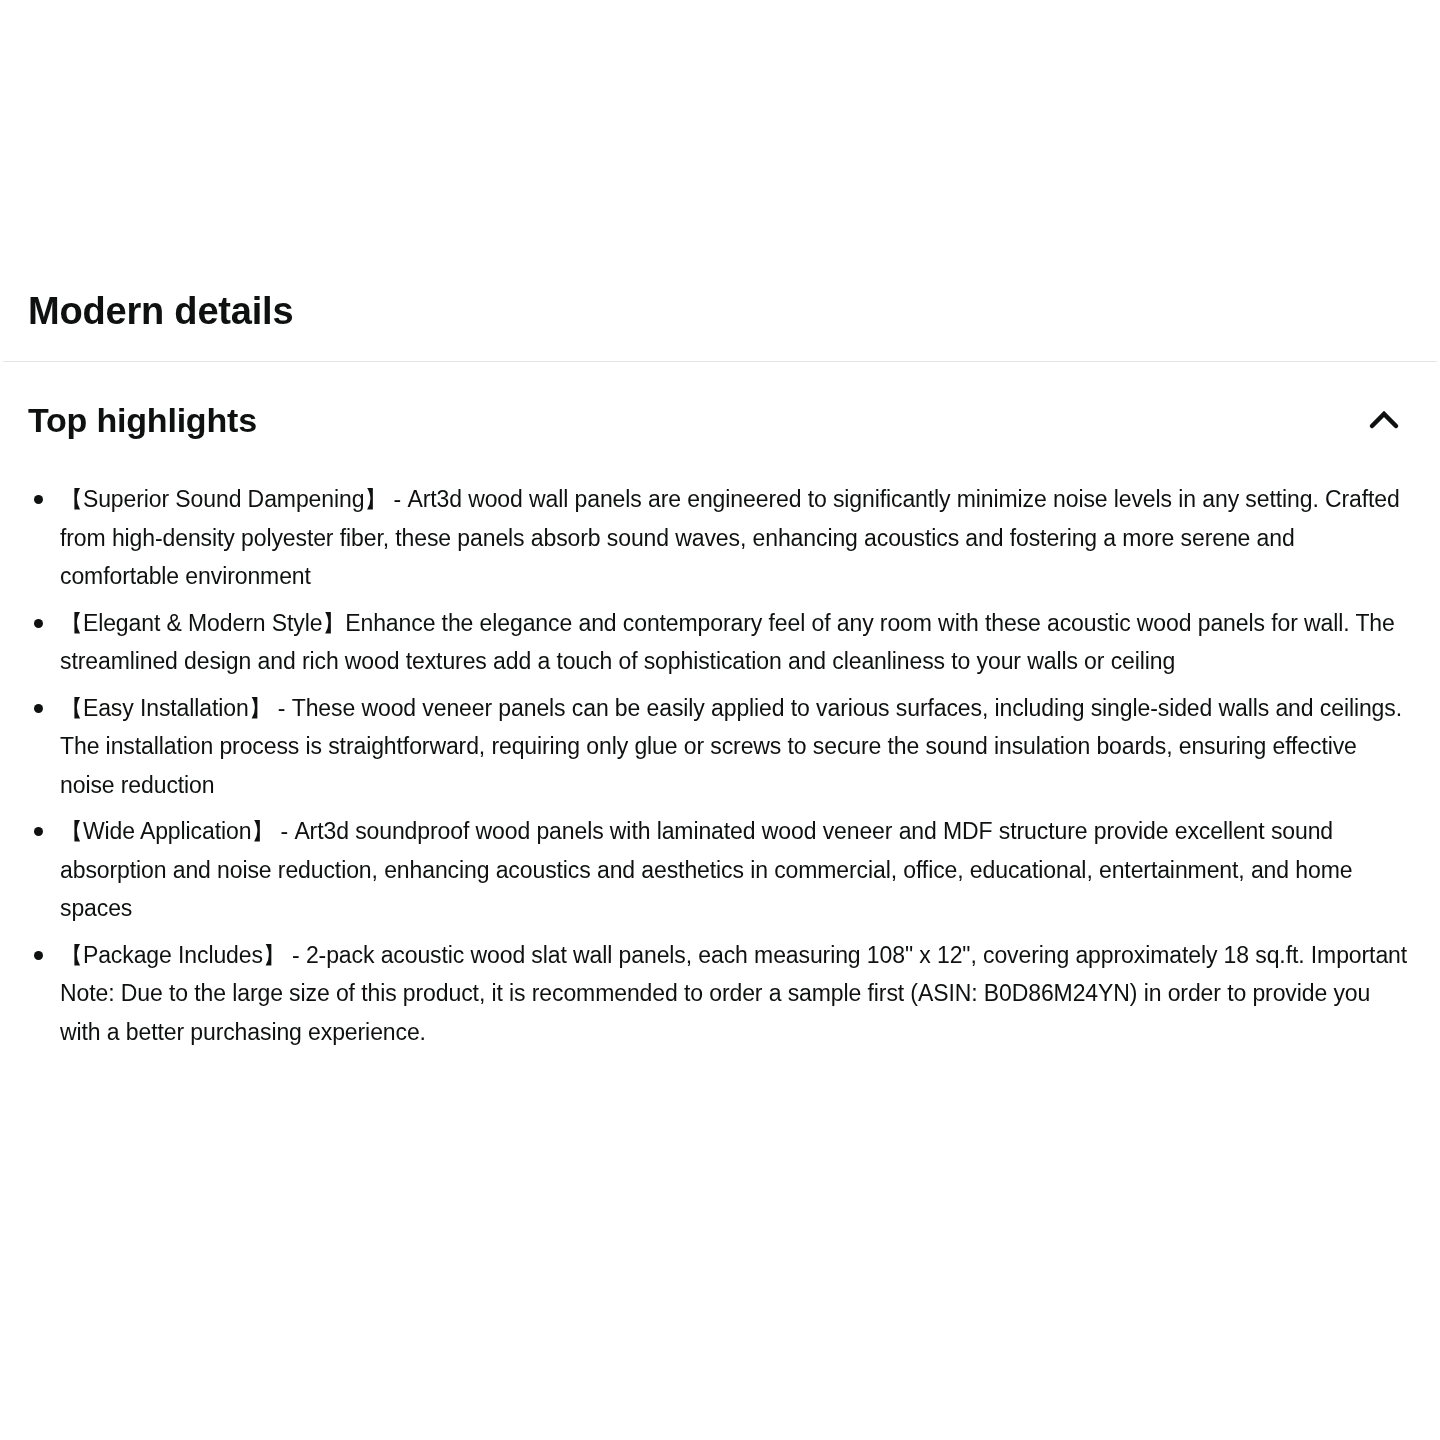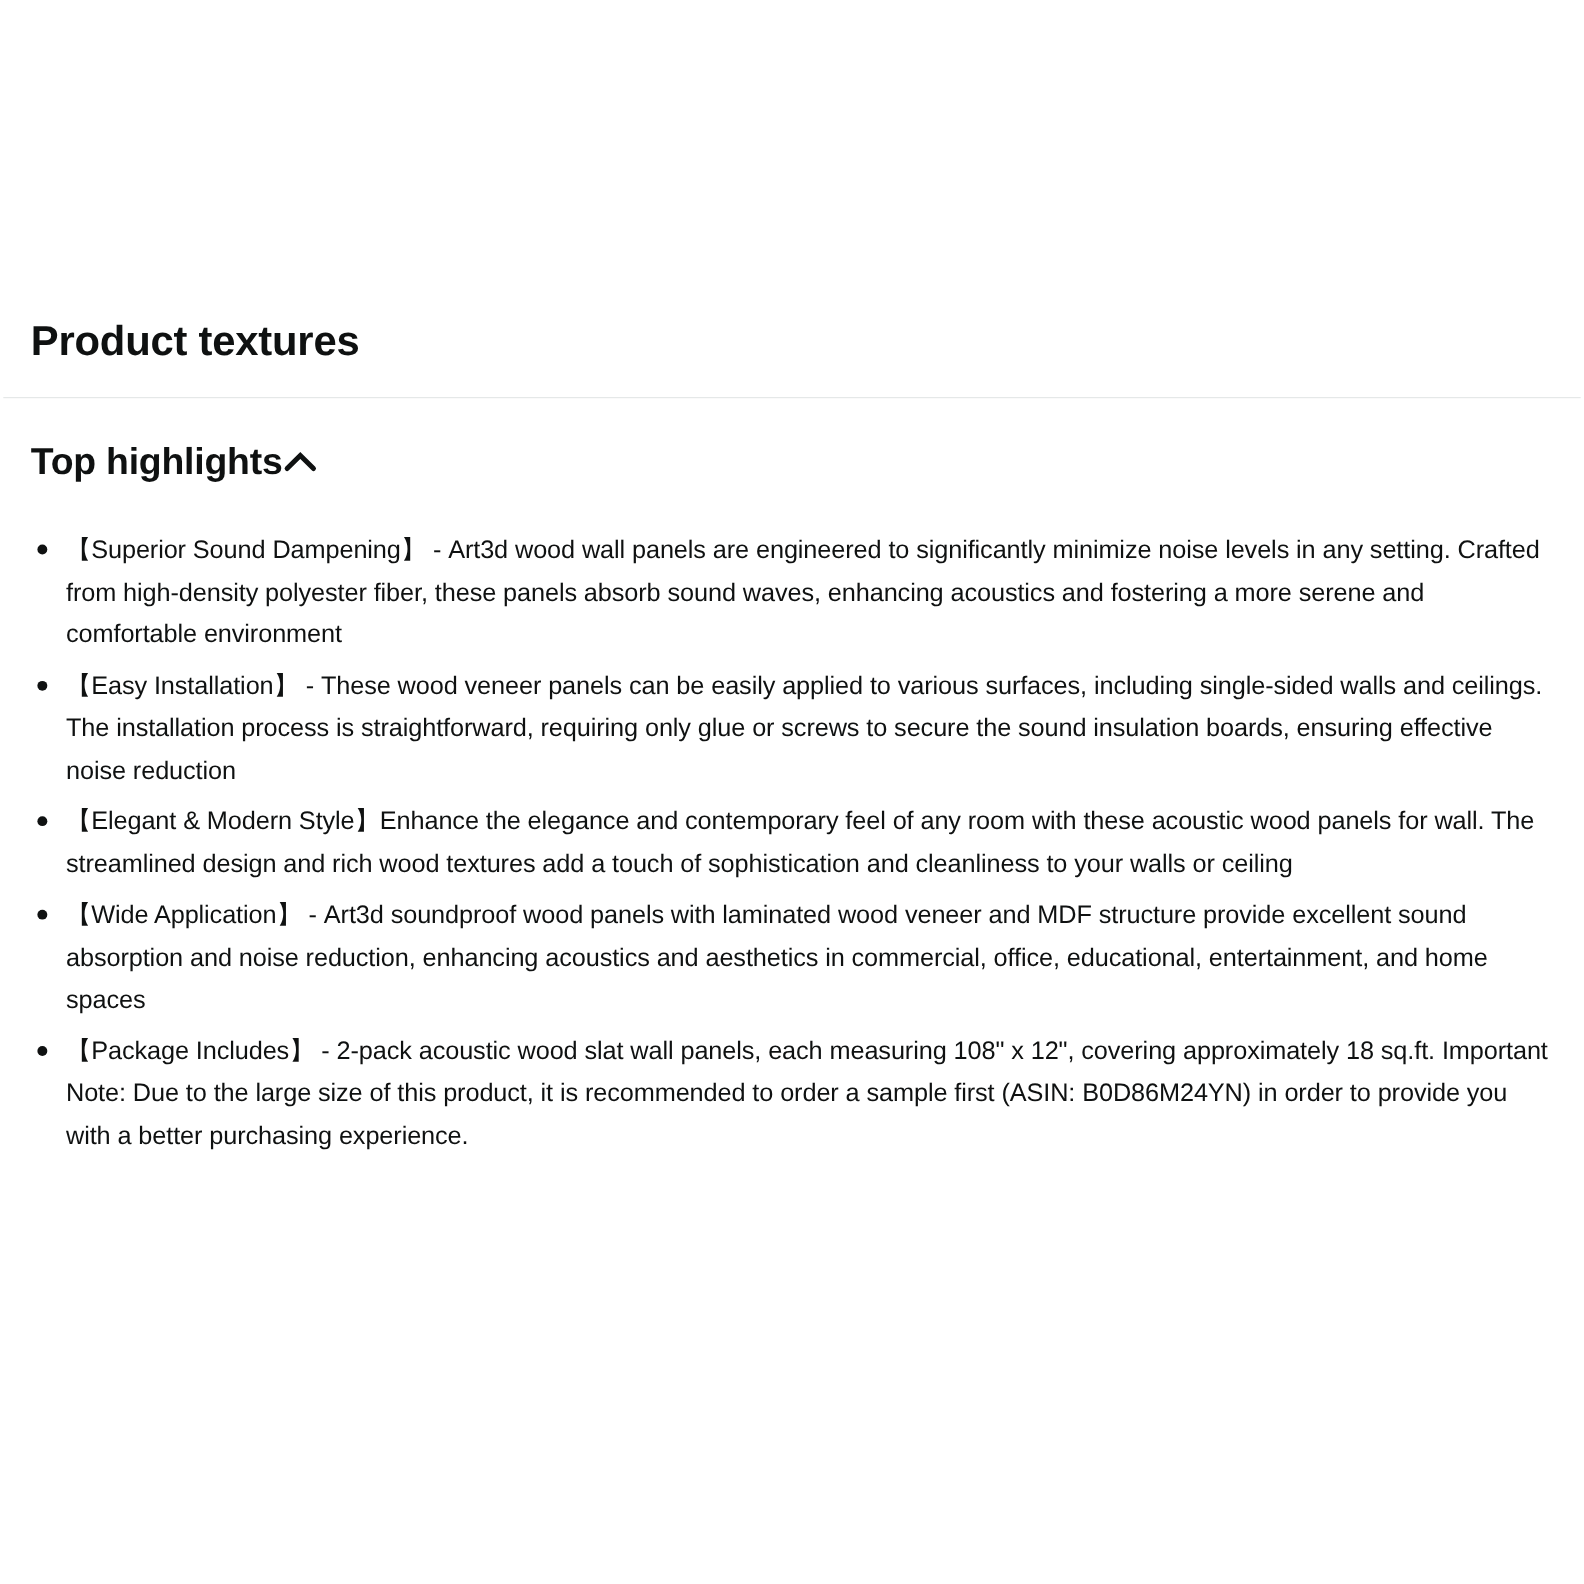--- a/index.html
+++ b/index.html
@@ -29,21 +29,21 @@
   .divider {
     border: 0;
     border-top: 1px solid #e3e6e6;
     height: 0;
     margin: 26px -25px 0 -25px;
   }
   .expander-header {
     margin-top: 38px;
     display: flex;
     align-items: center;
-    justify-content: flex-start;
+    justify-content: space-between;
     cursor: pointer;
   }
   .section-title {
     margin: 0;
     font-size: 34px;
     line-height: 1.2;
     font-weight: 700;
     letter-spacing: -0.2px;
   }
   .chevron-btn {
@@ -76,21 +76,21 @@
     height: 9px;
     border-radius: 50%;
     background: #0F1111;
   }
 </style>
 </head>
 <body>
 
 <div class="container">
 
-  <h2 class="page-title">Product textures</h2>
+  <h2 class="page-title">Modern details</h2>
 
   <hr class="divider">
 
   <div class="expander-header">
     <h3 class="section-title">Top highlights</h3>
     <button class="chevron-btn">
       <span style="display:flex;">
         <svg width="32" height="22" viewBox="0 0 32 22" fill="none" xmlns="http://www.w3.org/2000/svg">
           <polyline points="4,17 16,5 28,17" stroke="#0F1111" stroke-width="4.5" stroke-linecap="round" stroke-linejoin="miter" fill="none"></polyline>
         </svg>
@@ -98,25 +98,25 @@
     </button>
   </div>
 
   <ul class="highlight-list">
     <li>
       <span class="bullet-dot"></span>
       <span>【Superior Sound Dampening】 - Art3d wood wall panels are engineered to significantly minimize noise levels in any setting. Crafted from high-density polyester fiber, these panels absorb sound waves, enhancing acoustics and fostering a more serene and comfortable environment</span>
     </li>
     <li>
       <span class="bullet-dot"></span>
-      <span>【Easy Installation】 - These wood veneer panels can be easily applied to various surfaces, including single-sided walls and ceilings. The installation process is straightforward, requiring only glue or screws to secure the sound insulation boards, ensuring effective noise reduction</span>
+      <span>【Elegant &amp; Modern Style】Enhance the elegance and contemporary feel of any room with these acoustic wood panels for wall. The streamlined design and rich wood textures add a touch of sophistication and cleanliness to your walls or ceiling</span>
     </li>
     <li>
       <span class="bullet-dot"></span>
-      <span>【Elegant &amp; Modern Style】Enhance the elegance and contemporary feel of any room with these acoustic wood panels for wall. The streamlined design and rich wood textures add a touch of sophistication and cleanliness to your walls or ceiling</span>
+      <span>【Easy Installation】 - These wood veneer panels can be easily applied to various surfaces, including single-sided walls and ceilings. The installation process is straightforward, requiring only glue or screws to secure the sound insulation boards, ensuring effective noise reduction</span>
     </li>
     <li>
       <span class="bullet-dot"></span>
       <span>【Wide Application】 - Art3d soundproof wood panels with laminated wood veneer and MDF structure provide excellent sound absorption and noise reduction, enhancing acoustics and aesthetics in commercial, office, educational, entertainment, and home spaces</span>
     </li>
     <li>
       <span class="bullet-dot"></span>
       <span>【Package Includes】 - 2-pack acoustic wood slat wall panels, each measuring 108" x 12", covering approximately 18 sq.ft. Important Note: Due to the large size of this product, it is recommended to order a sample first (ASIN: B0D86M24YN) in order to provide you with a better purchasing experience.</span>
     </li>
   </ul>

